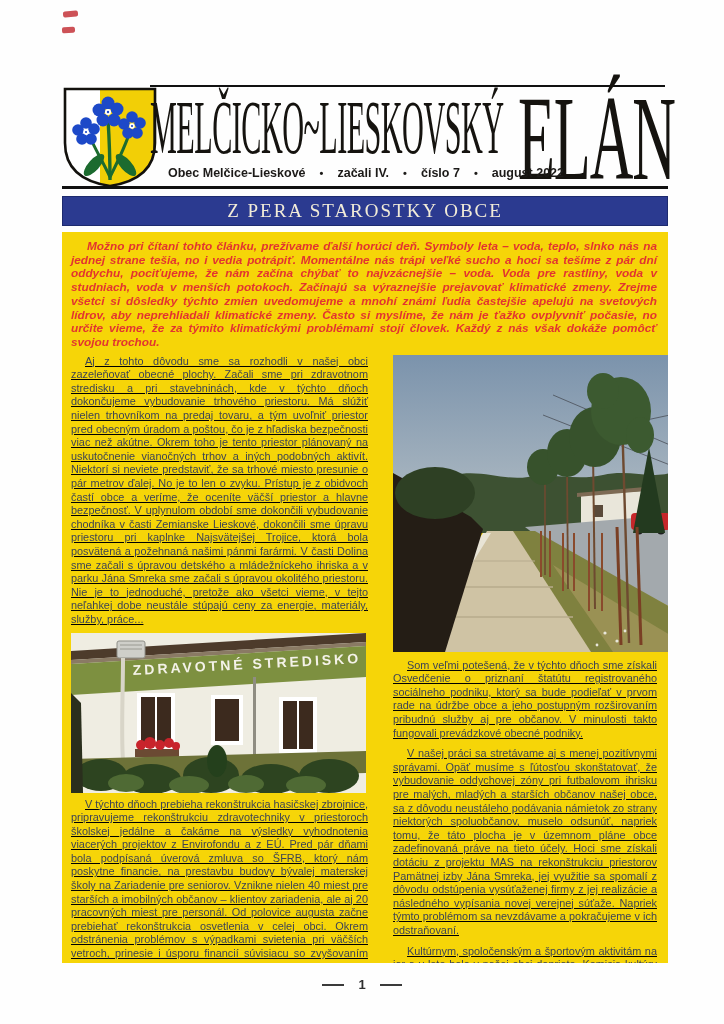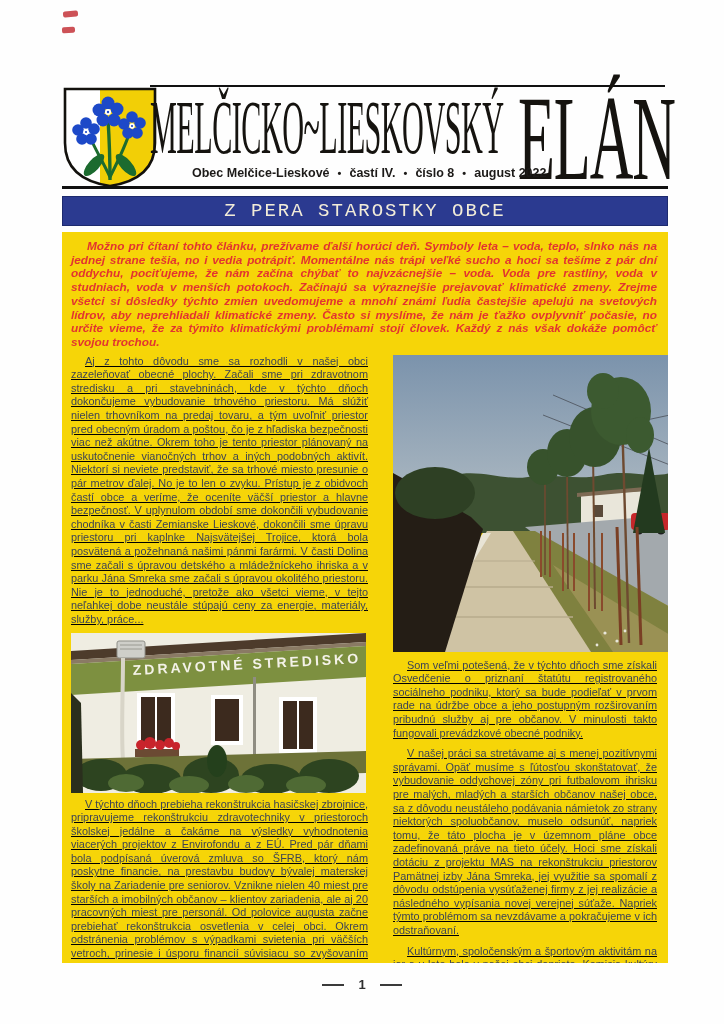--- a/index.html
+++ b/index.html
@@ -24,34 +24,34 @@
     transform:scale(0.56,1.42);transform-origin:left top;
   }
   .title-accent{
     position:absolute;left:518px;top:58px;
     font-family:"Liberation Serif",serif;font-weight:400;color:#15130f;
     font-size:108px;white-space:nowrap;letter-spacing:-2px;
     transform:scale(0.56,1.12);transform-origin:left top;
   }
   .meta-line{
     position:absolute;left:168px;top:155px;width:360px;
-    display:flex;align-items:center;gap:8px;
-    font-size:12.5px;font-weight:bold;color:#1c1a18;white-space:nowrap;margin-left:24px;
+    display:flex;align-items:center;gap:14px;
+    font-size:12.5px;font-weight:bold;color:#1c1a18;white-space:nowrap;
   }
   .meta-line .bullet{font-size:11px;}
   .crest{position:absolute;left:60px;top:74px;}
 
   
   .banner{
     position:absolute;left:62px;top:196px;width:606px;height:30px;
     background:#2b3a90;border:1px solid #1d2a6e;box-sizing:border-box;
     display:flex;align-items:center;justify-content:center;
   }
   .banner-text{
-    font-family:Liberation Mono, monospace;font-size:19px;letter-spacing:2px;
+    font-family:Liberation Serif, serif;font-size:19px;letter-spacing:2px;
     color:#f2ecd8;
   }
 
   
   .panel{
     position:absolute;left:62px;top:232px;width:606px;height:731px;
     background:#f6d508;box-sizing:border-box;padding:8px 11px 14px 9px;
     overflow:hidden;
   }
   .intro{
@@ -139,23 +139,23 @@
         <path d="M5,4 H95 V58 C95,85 76,97 50,101 C24,97 5,85 5,58 Z" fill="none" stroke="#13110d" stroke-width="2.6"></path>
       </svg>
     </div>
 
     <div class="title-main">MELČICKO~LIESKOVSKÝ</div>
     <div class="title-accent">ELÁN</div>
 
     <div class="meta-line">
       <span>Obec Melčice-Lieskové</span>
       <span class="bullet">•</span>
-      <span>častí IV.</span>
+      <span>začali IV.</span>
       <span class="bullet">•</span>
-      <span>číslo 8</span>
+      <span>číslo 7</span>
       <span class="bullet">•</span>
       <span>august 2022</span>
     </div>
 
     <div class="rule-bottom"></div>
   </div>
 
   <div class="banner">
     <span class="banner-text">Z PERA STAROSTKY OBCE</span>
   </div>

